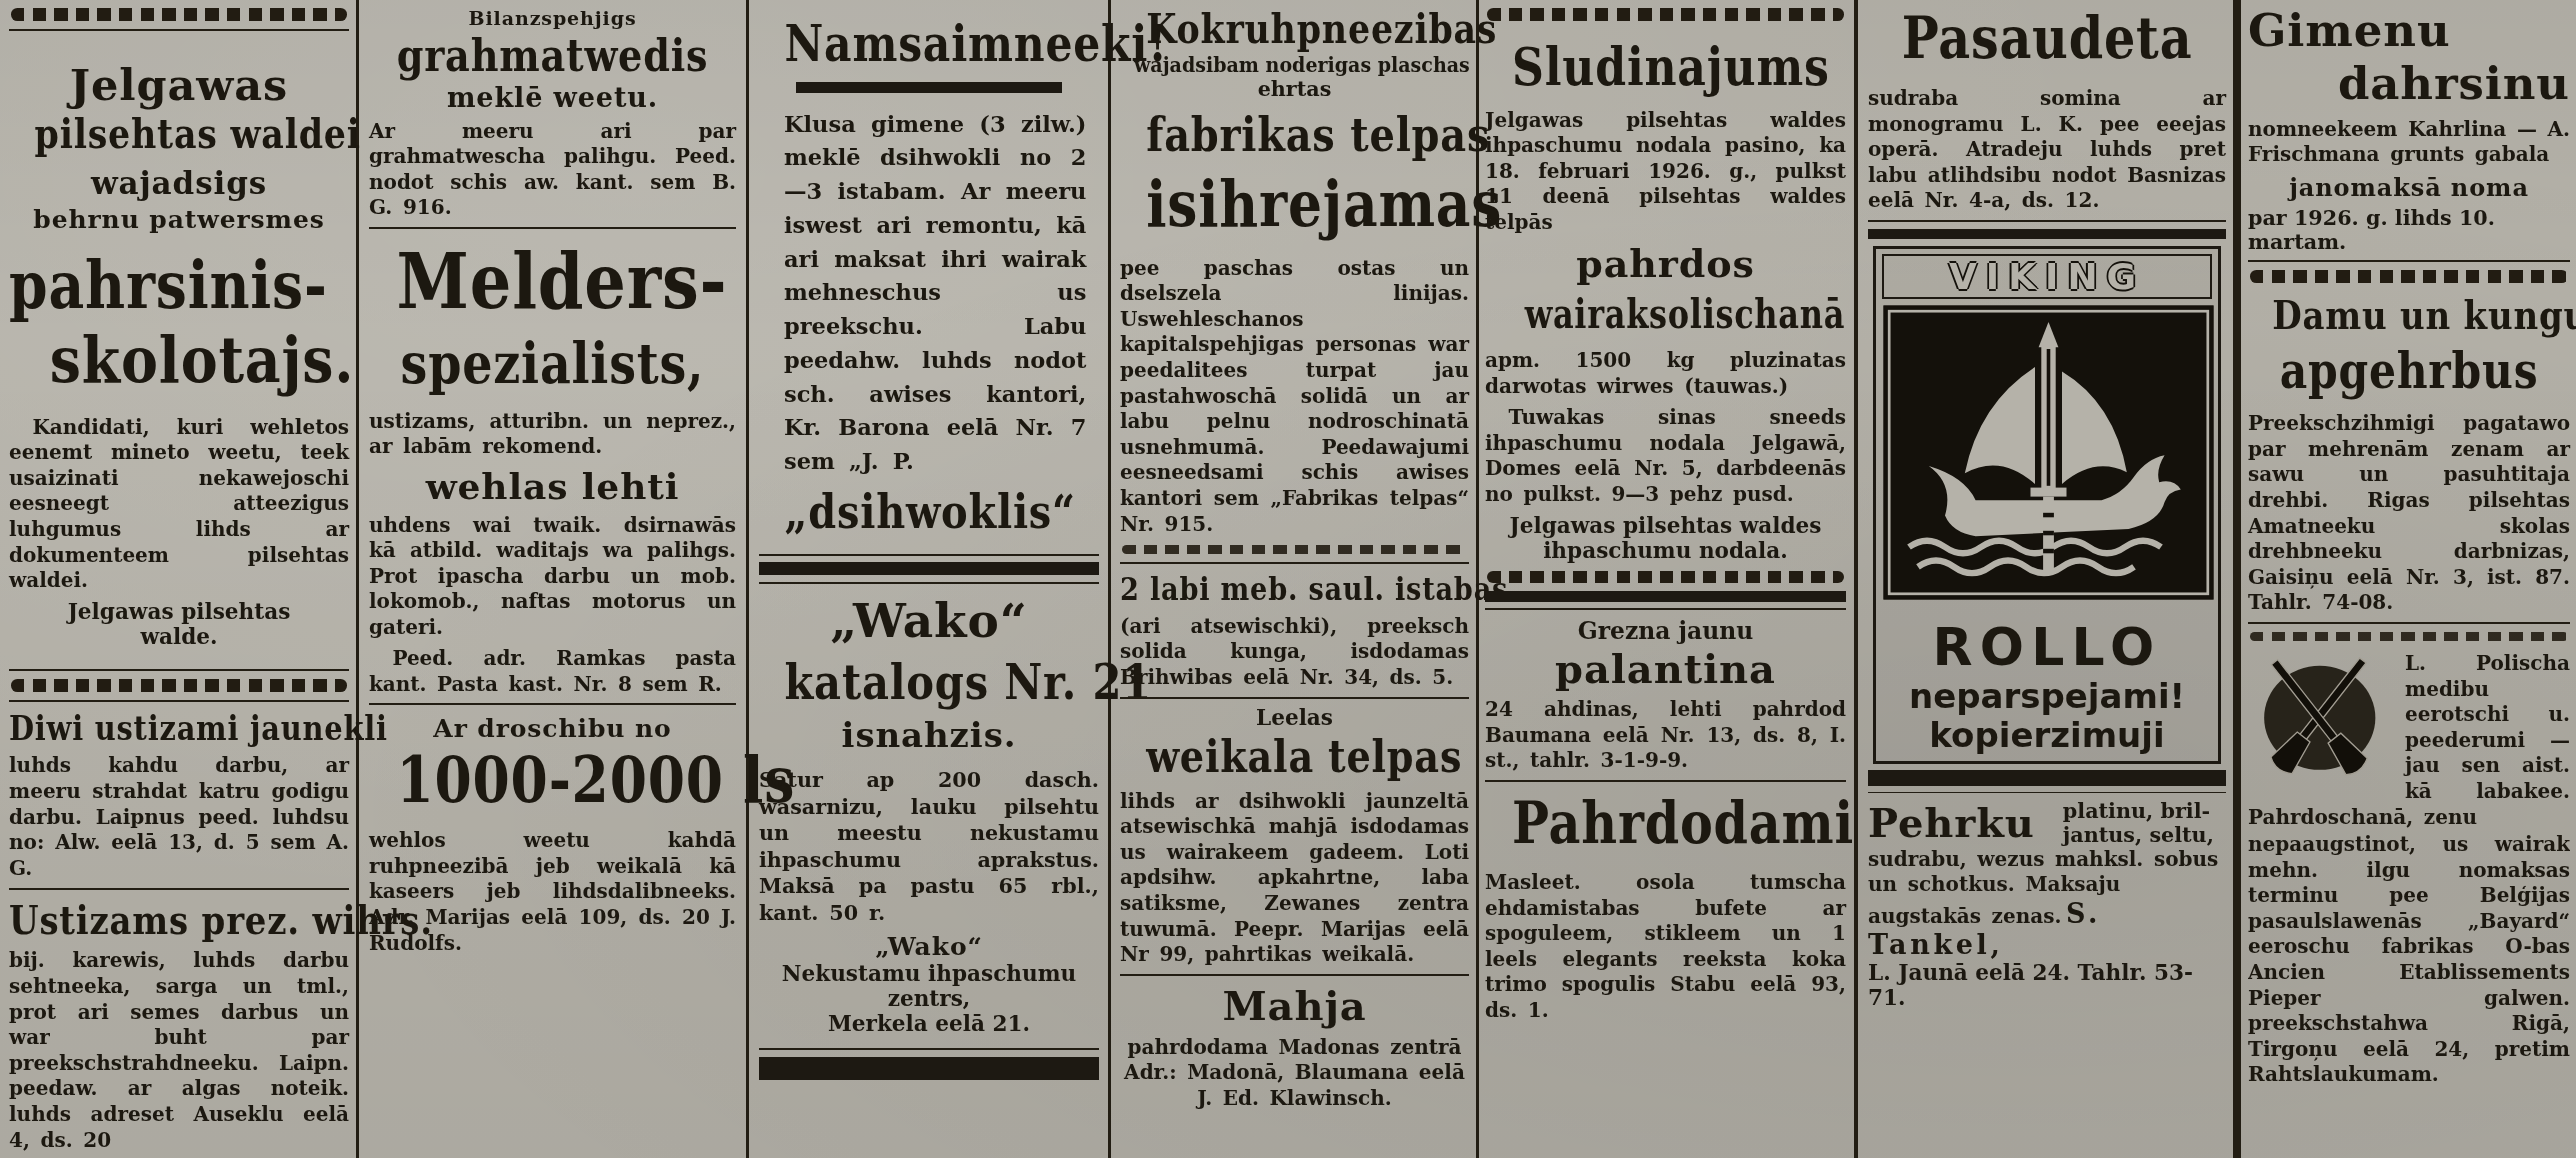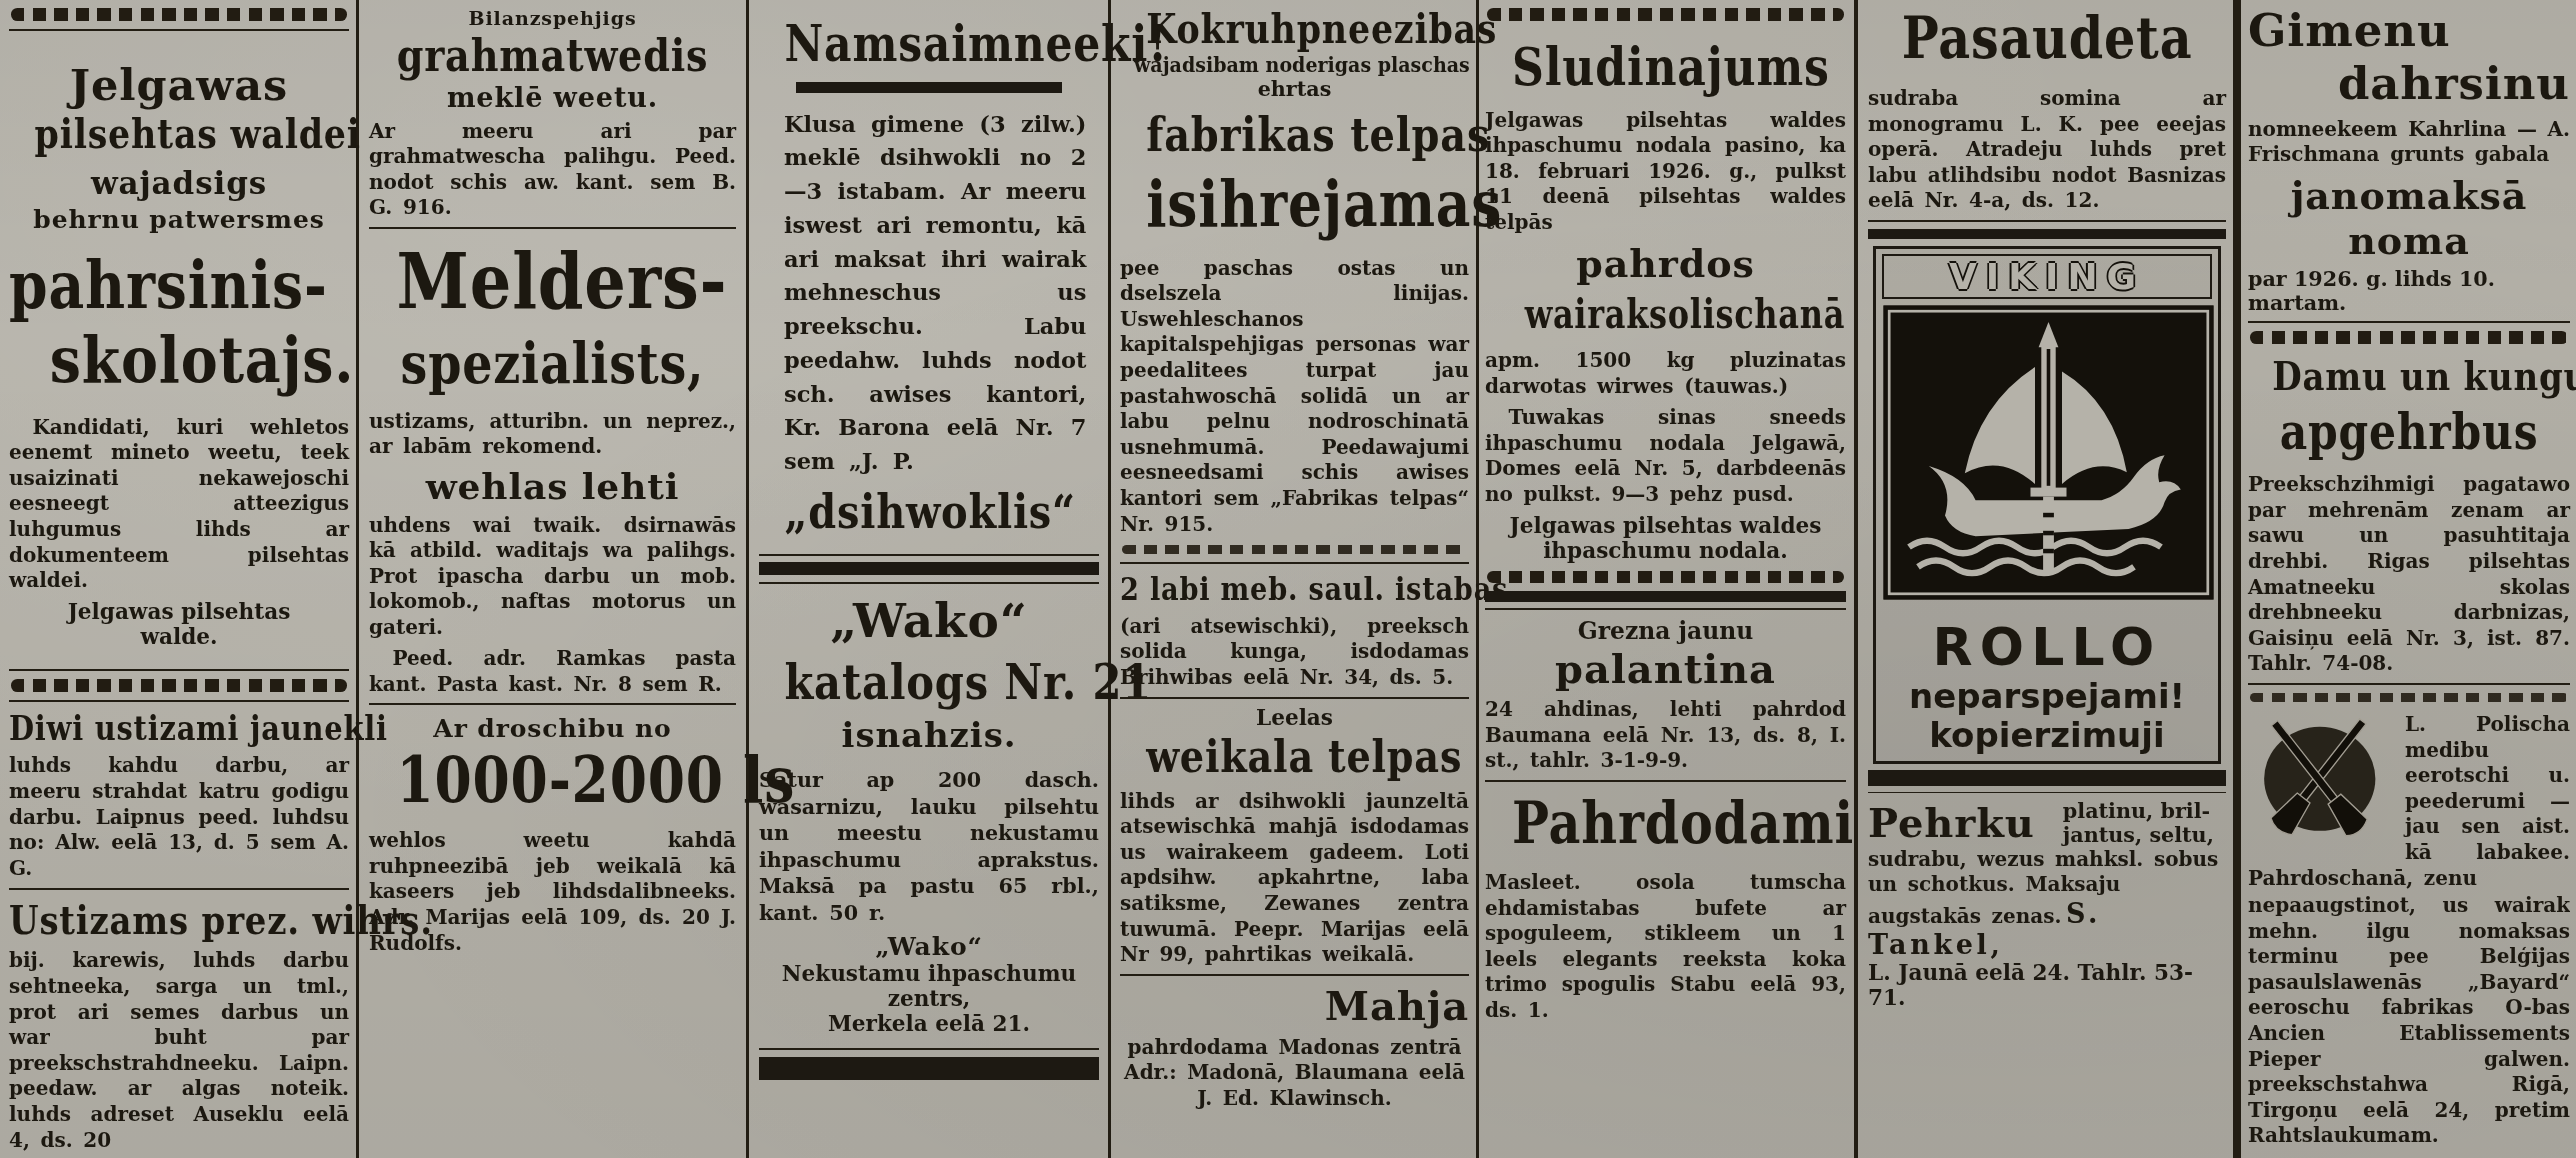--- a/index.html
+++ b/index.html
@@ -144,21 +144,21 @@
       <p class="body">(ari atsewischki), preeksch solida kunga, isdodamas Brihwibas eelā Nr. 34, ds. 5.</p>
     </article>
     <hr class="rule">
     <article>
       <div class="b c" style="font-size:21.6px;">Leelas</div>
       <div class="hWord c cond" style="font-size:45px;">weikala telpas</div>
       <p class="body">lihds ar dsihwokli jaunzeltā atsewischkā mahjā isdodamas us wairakeem gadeem. Loti apdsihw. apkahrtne, laba satiksme, Zewanes zentra tuwumā. Peepr. Marijas eelā Nr 99, pahrtikas weikalā.</p>
     </article>
     <hr class="rule">
     <article>
-      <div class="hWord c" style="font-size:40px;text-align:right;">Mahja</div>
+      <div class="hWord c" style="font-size:40px;">Mahja</div>
       <p class="body c" style="text-align:center;">pahrdodama Madonas zentrā Adr.: Madonā, Blaumana eelā J. Ed. Klawinsch.</p>
     </article>
   </section>
 
   <section class="col" style="left:1485px;width:361px;">
     <div class="garland"></div>
     <article style="padding-top:7.2px;">
       <div class="hWord c cond" style="font-size:52px;">Sludinajums</div>
       <p class="body" style="margin-top:10.8px;">Jelgawas pilsehtas waldes ihpaschumu nodala pasino, ka 18. februari 1926. g., pulkst 11 deenā pilsehtas waldes telpās</p>
       <div class="hWord c" style="font-size:38px;">pahrdos</div>
@@ -229,21 +229,21 @@
       <span class="hWord" style="font-size:27px;letter-spacing:3.6px;">S. Tankel,</span>
       <div class="b" style="font-size:21.6px;">L. Jaunā eelā 24.  Tahlr. 53-71.</div>
     </article>
   </section>
 
   <section class="col" style="left:2248px;width:322px;">
     <article style="padding-top:3.6px;">
       <div class="hWord" style="font-size:45px;">Gimenu</div>
       <div class="hWord r" style="font-size:45px;">dahrsinu</div>
       <p class="body" style="margin-top:7.2px;">nomneekeem Kahrlina — A. Frischmana grunts gabala</p>
-      <div class="hWord c" style="font-size:38px;">janomaksā noma</div>
+      <div class="hWord c" style="font-size:24px;">janomaksā noma</div>
       <div class="b" style="font-size:20.7px;margin-top:3.6px;">par 1926. g. lihds 10. martam.</div>
     </article>
     <hr class="rule">
     <div class="garland"></div>
     <article>
       <div class="hWord cond" style="font-size:40px;">Damu un kungu</div>
       <div class="hWord c cond" style="font-size:50px;margin-top:3.6px;">apgehrbus</div>
       <p class="body" style="margin-top:10.8px;">Preekschzihmigi pagatawo par mehrenām zenam ar sawu un pasuhtitaja drehbi. Rigas pilsehtas Amatneeku skolas drehbneeku darbnizas, Gaisiņu eelā Nr. 3, ist. 87. Tahlr. 74-08.</p>
     </article>
     <hr class="rule">

